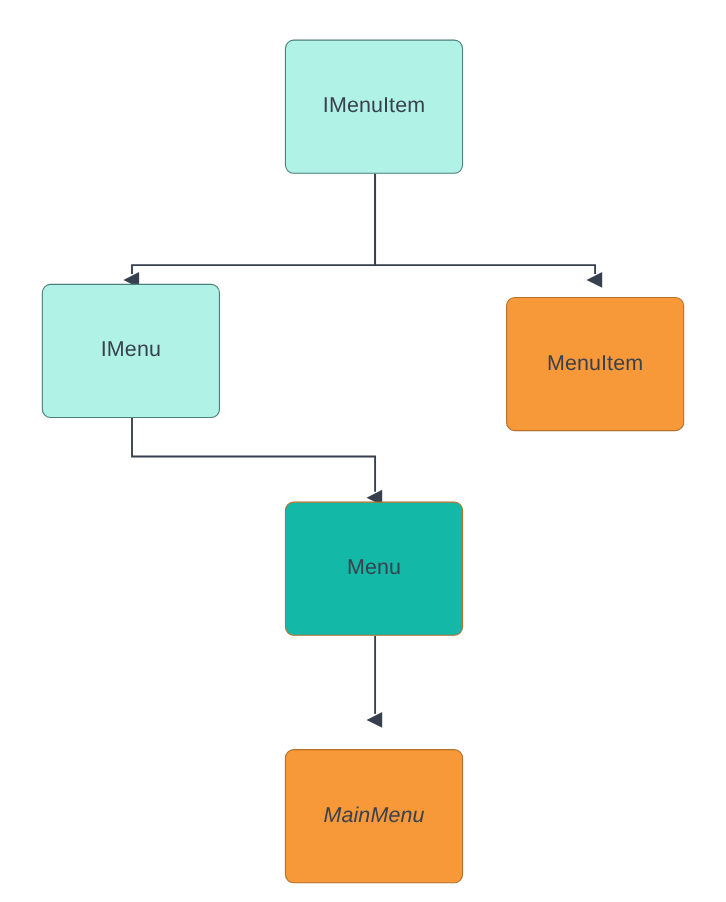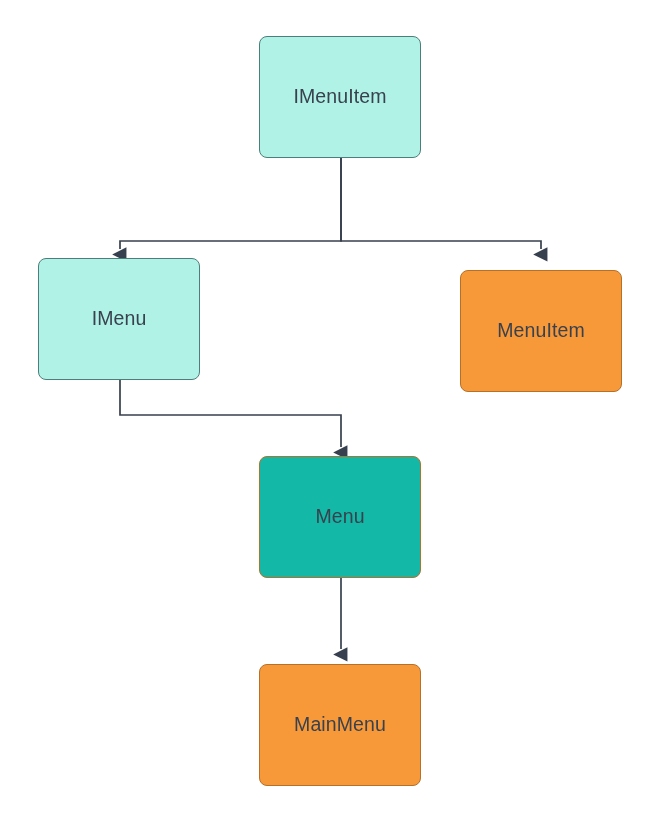--- a/index.html
+++ b/index.html
@@ -80,18 +80,18 @@
   <div class="node" style="left:460px; top:270px; width:162px; height:122px;
               background:#f89939; border-color:#b5702a;">
     <span class="node-label">MenuItem</span>
   </div>
 
   <div class="node" style="left:259px; top:456px; width:162px; height:122px;
               background:#14b8a6; border-color:#b5702a;">
     <span class="node-label">Menu</span>
   </div>
 
-  <div class="node" style="left:259px; top:664px; width:162px; height:122px;
-              background:#f89939; border-color:#b5702a;">
+  <div class="node" style="left:259px; top:681px; width:162px; height:122px;
+              background:#f89939; border-color:#b5702a;font-style:italic;">
     <span class="node-label">MainMenu</span>
   </div>
 
 </div>
 
 </body></html>

